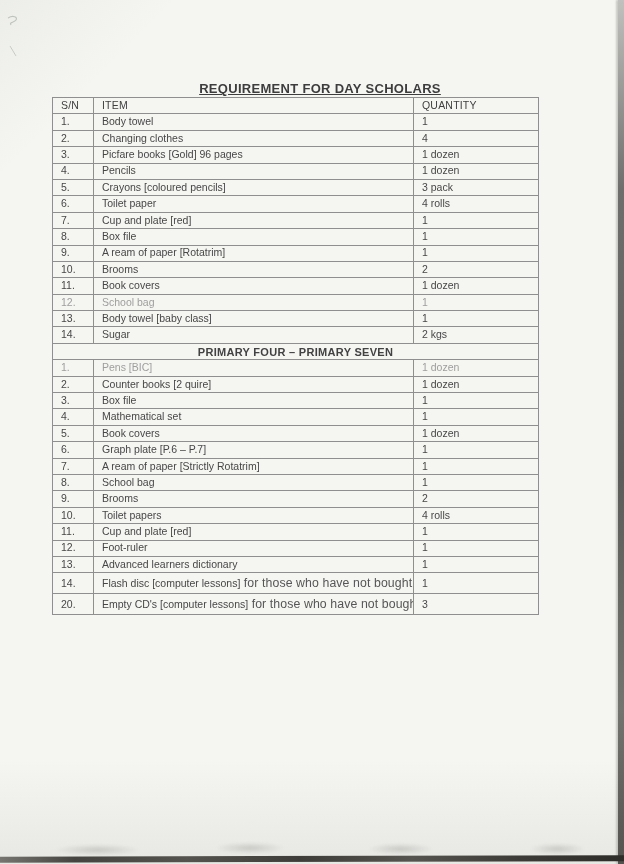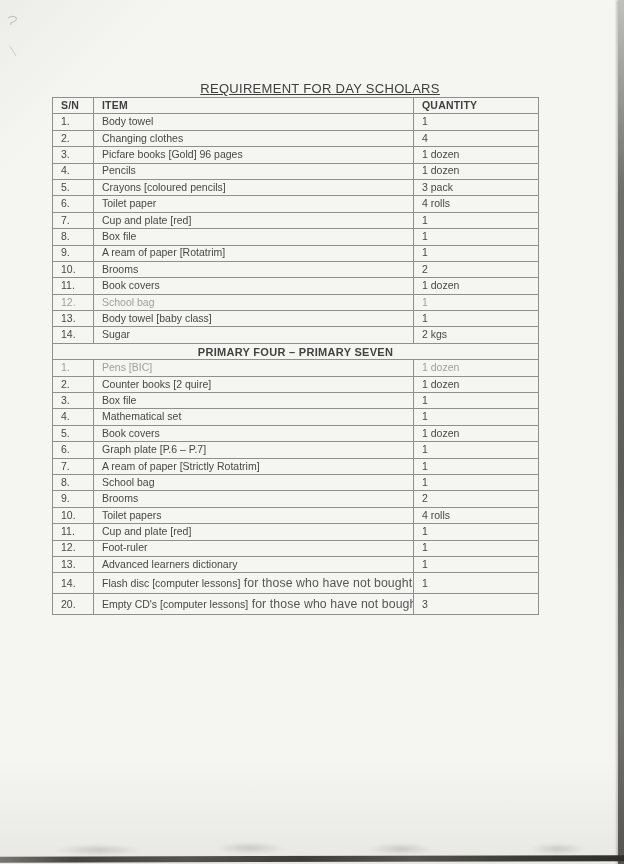--- a/index.html
+++ b/index.html
@@ -27,21 +27,21 @@
     pointer-events: none;
   }
   .doc-title {
     position: absolute;
     top: 81px;
     left: 16px;
     width: 608px;
     margin: 0;
     text-align: center;
     font-size: 13px;
-    font-weight: normal;
+    font-weight: bold;
     letter-spacing: 0.3px;
     color: #3d3d3d;
     text-decoration: underline;
   }
   table.req {
     position: absolute;
     left: 52px;
     top: 97px;
     width: 486px;
     border-collapse: collapse;
@@ -57,21 +57,21 @@
     height: 15.4px;
     padding: 0 4px 0 8px;
     text-align: left;
     vertical-align: middle;
     white-space: nowrap;
     overflow: hidden;
     font-weight: normal;
     color: var(--ink, #474747);
   }
   .req th {
-    font-weight: bold;
+    font-weight: normal;
     font-size: 10.5px;
     letter-spacing: 0.2px;
     color: #3f3f3f;
   }
   .req tr.section-row td {
     text-align: center;
     font-weight: bold;
     font-size: 11px;
     letter-spacing: 0.3px;
     color: #424242;

